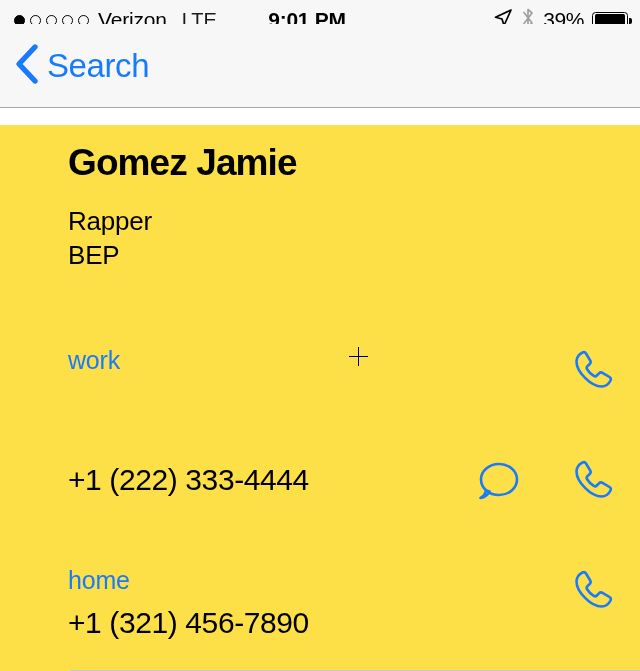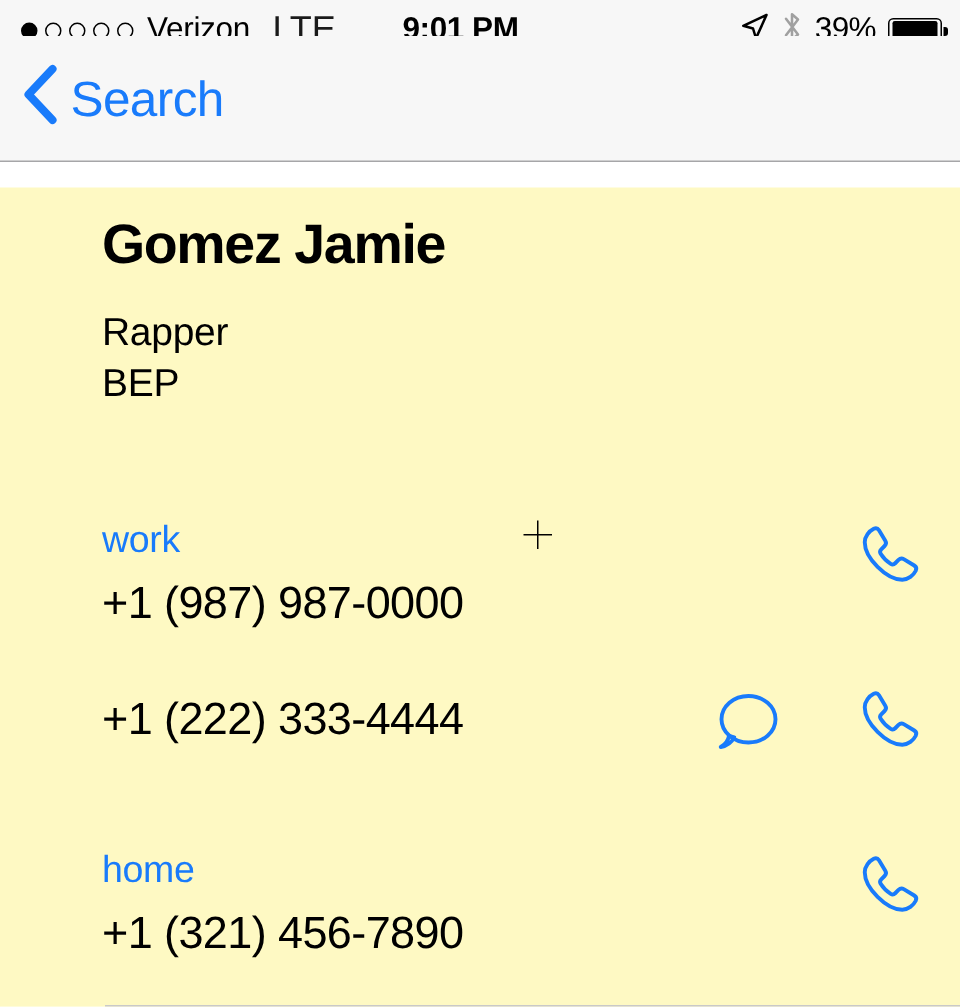--- a/index.html
+++ b/index.html
@@ -46,21 +46,21 @@
     box-sizing: border-box;
   }
   .dot.filled { background: #000; }
   .carrier {
     font-size: 21px;
     color: #000;
     letter-spacing: -0.2px;
     text-decoration: underline;
   }
   .network {
-    font-size: 24px;
+    font-size: 20px;
     color: #1a1a1a;
     margin-left: 6px;
     letter-spacing: 0px;
     text-align: right;
   }
   .status-time {
     position: absolute;
     left: 0; right: 0;
     text-align: center;
     font-size: 21px;
@@ -135,21 +135,21 @@
     color: #197bfb;
     letter-spacing: -0.4px;
   }
 
   
   .content {
     position: absolute;
     top: 125px; left: 0;
     width: 640px;
     bottom: 0;
-    background: #fef9c3;
+    background: #fde047;
   }
   .contact-header {
     padding: 17px 0 0 68px;
   }
   .contact-name {
     font-size: 37px;
     font-weight: bold;
     color: #000;
     letter-spacing: -0.9px;
     line-height: 1.16;
@@ -289,21 +289,20 @@
   <div class="contact-header">
     <div class="contact-name">Gomez Jamie</div>
     <div class="contact-sub">Rapper</div>
     <div class="contact-sub2">BEP</div>
   </div>
 
   <div class="phone-list">
 
     <div class="phone-row">
       <div class="phone-label">work</div>
-      <div class="phone-number">+1 (987) 987-0000</div>
       <div class="row-actions">
         <span class="action-icon">
           <svg width="52" height="52" viewBox="0 0 52 52">
             <path d="M16.5 7.5 C13.5 9 10.5 12.5 10.5 16.5 C10.5 27 25 41.5 35.5 41.5 C39.5 41.5 43 38.5 44.5 35.5 C45.2 34 44.8 32.8 43.5 32 L36.5 27.8 C35.2 27 34 27.3 33 28.3 L30.8 30.5 C29.9 31.4 28.8 31.5 27.8 30.9 C24.4 28.8 23.2 27.6 21.1 24.2 C20.5 23.2 20.6 22.1 21.5 21.2 L23.7 19 C24.7 18 25 16.8 24.2 15.5 L20 8.5 C19.2 7.2 18 6.8 16.5 7.5 Z" fill="none" stroke="#197bfb" stroke-width="2.6" stroke-linejoin="round"></path>
           </svg>
         </span>
       </div>
     </div>
 
     <div class="phone-row">

